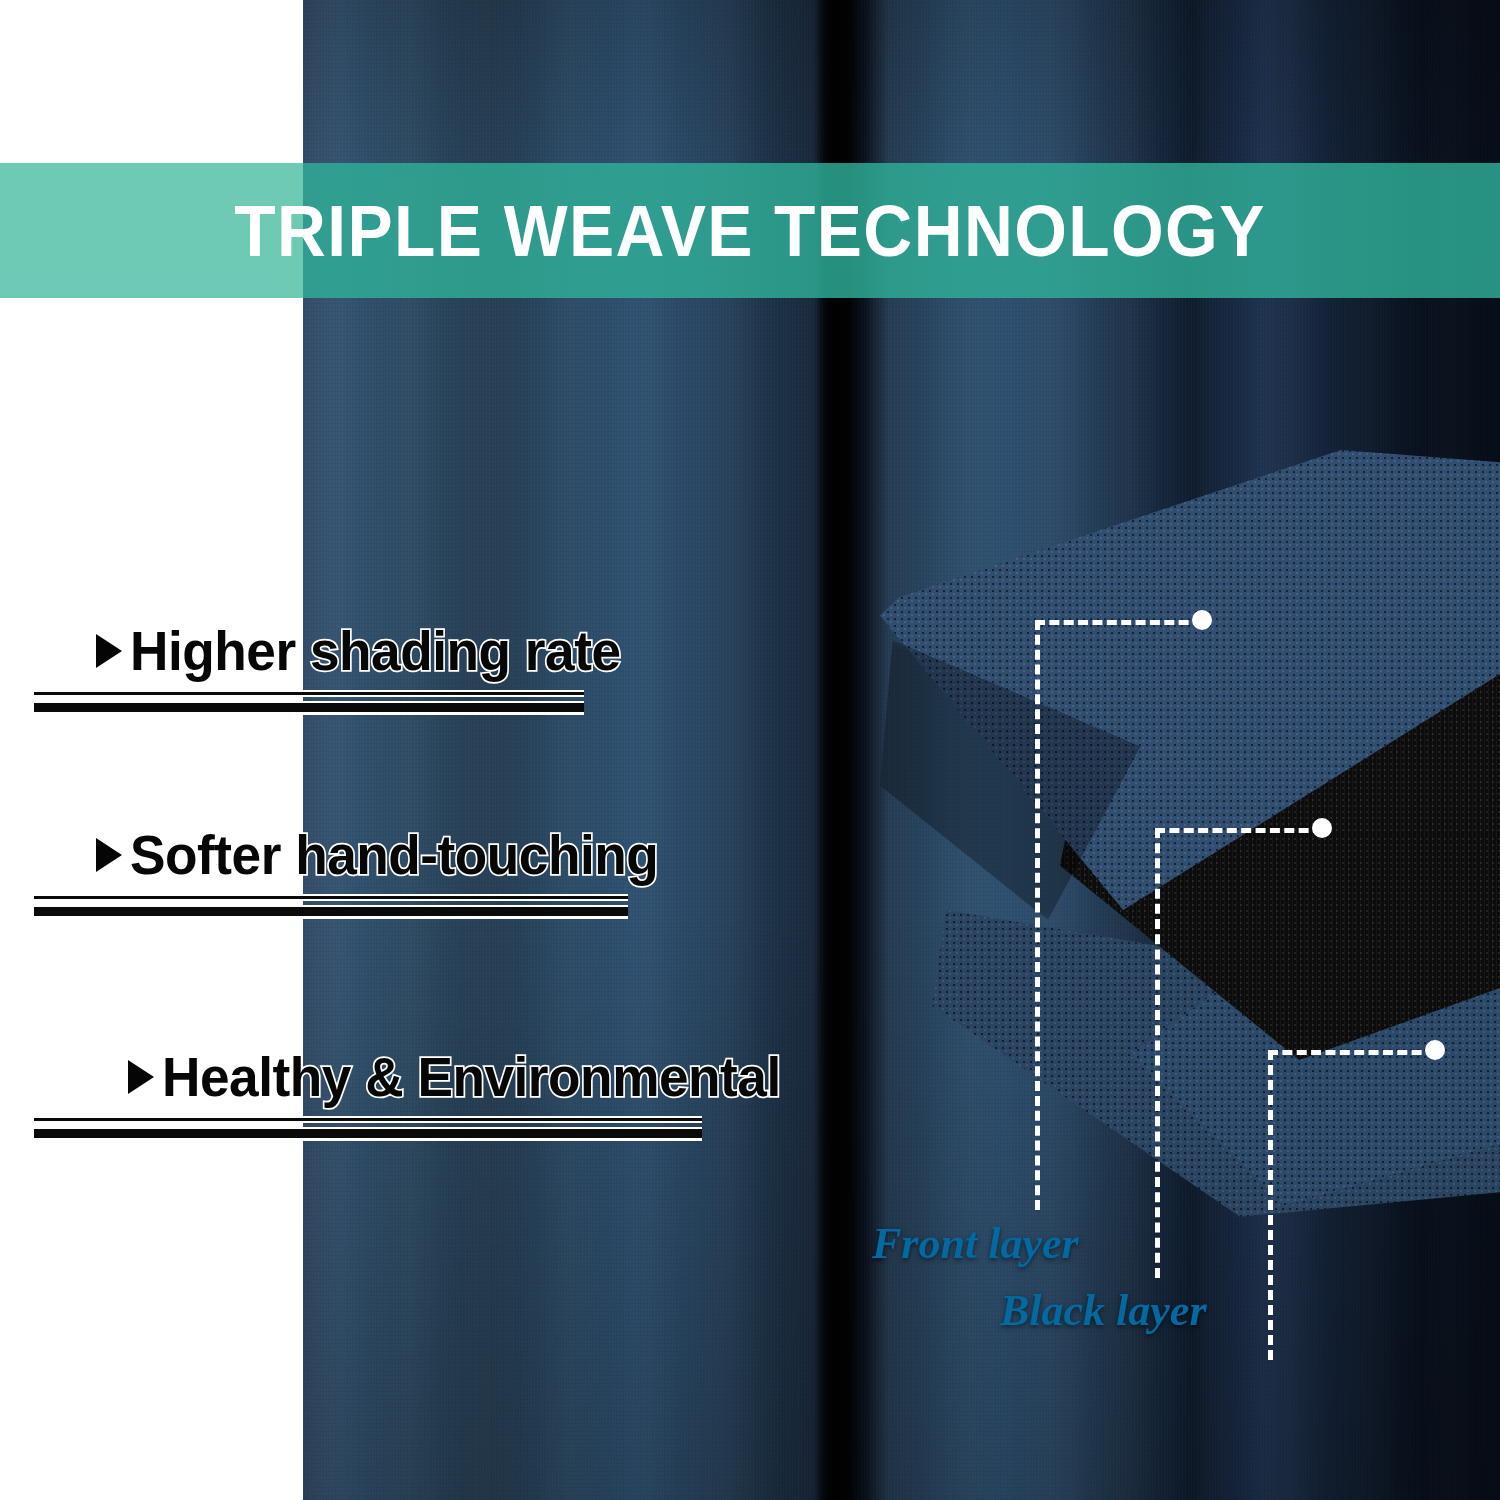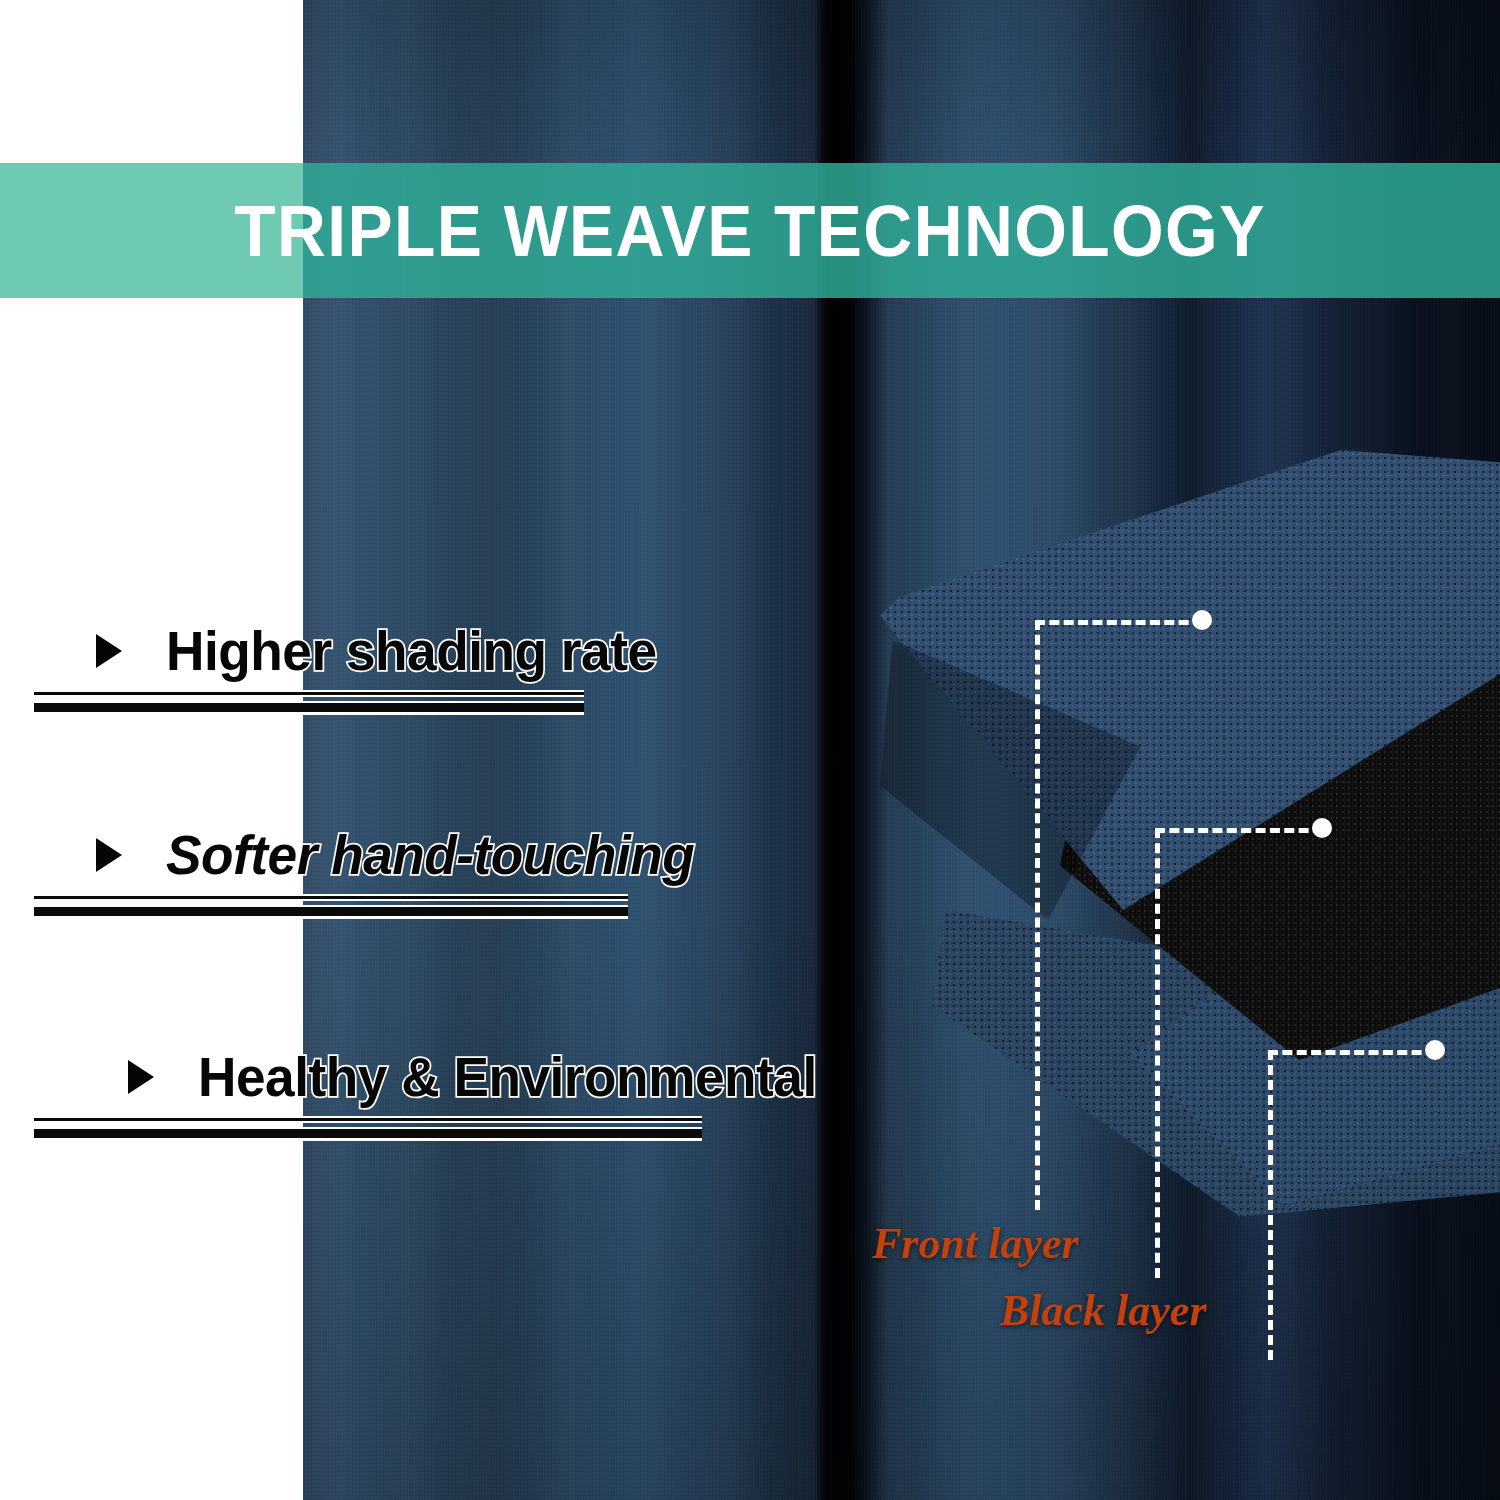--- a/index.html
+++ b/index.html
@@ -140,21 +140,20 @@
 
   
   .feature {
     position: absolute;
     left: 96px;
   }
   .feature-row {
     display: flex;
     align-items: center;
     white-space: nowrap;
-    gap: 36px;
   }
   .bullet-tri {
     width: 0; height: 0;
     border-left: 26px solid #050505;
     border-top: 17px solid transparent;
     border-bottom: 17px solid transparent;
     margin-right: 8px;
     flex: 0 0 auto;
   }
   .feature-text {
@@ -220,21 +219,21 @@
     width: 20px; height: 20px;
     background: #ffffff;
     border-radius: 50%;
   }
   .layer-label {
     position: absolute;
     font-family: "Liberation Serif", serif;
     font-weight: 700;
     font-style: italic;
     font-size: 44px;
-    color: #c2410c;
+    color: #0369a1;
     white-space: nowrap;
     text-shadow: 0 2px 5px rgba(0,0,0,.55);
   }
 </style>
 </head>
 <body>
 
 <div id="stage">
 
   <div class="curtain-wrap">
@@ -292,21 +291,21 @@
 
   <div class="feature" style="top:618px;">
     <div class="feature-row">
       <span class="bullet-tri"></span>
       <span class="feature-text">Higher shading rate</span>
     </div>
   </div>
   <div class="rule-thin" style="top:692px; width:550px;"></div>
   <div class="rule-thick" style="top:703px; width:550px;"></div>
 
-  <div class="feature" style="top:822px;font-style:italic;">
+  <div class="feature" style="top:822px;">
     <div class="feature-row">
       <span class="bullet-tri"></span>
       <span class="feature-text">Softer hand-touching</span>
     </div>
   </div>
   <div class="rule-thin" style="top:896px; width:594px;"></div>
   <div class="rule-thick" style="top:907px; width:594px;"></div>
 
   <div class="feature" style="top:1044px;margin-left:32px;">
     <div class="feature-row">

